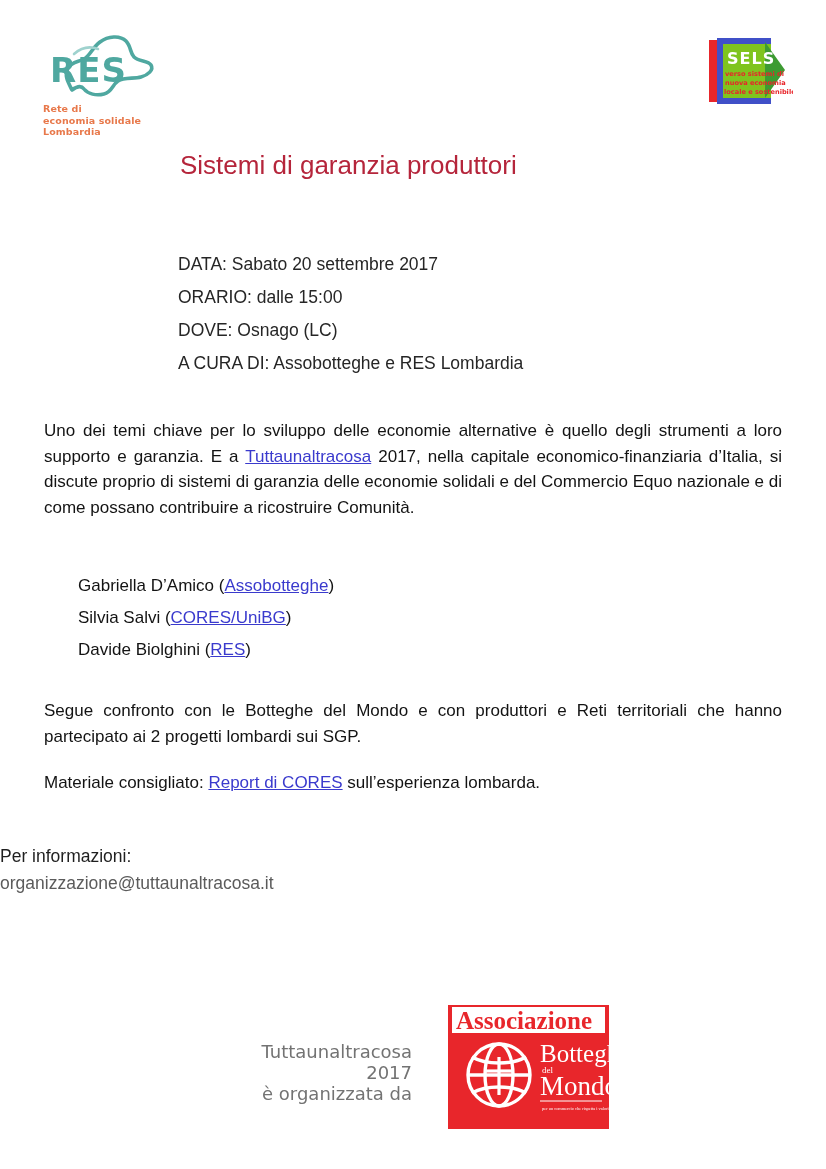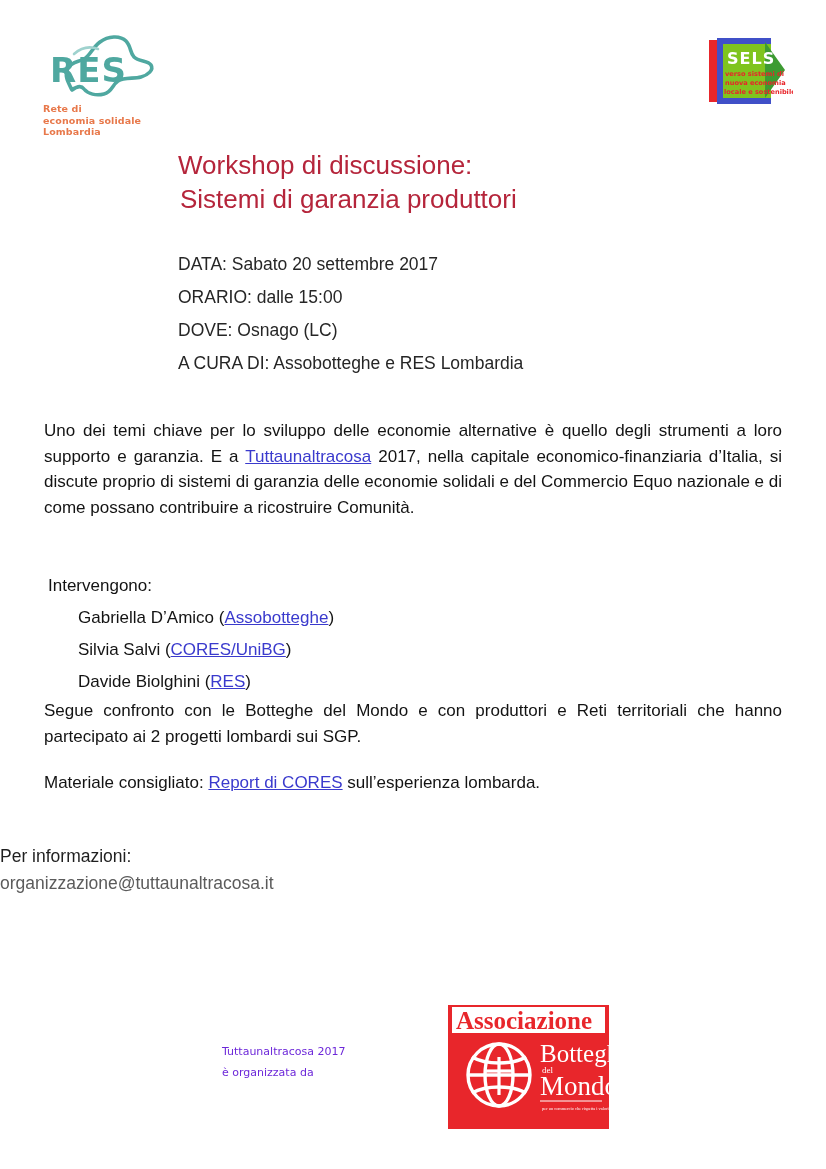--- a/index.html
+++ b/index.html
@@ -160,25 +160,25 @@
     line-height: 27px;
     color: #5b5b5b;
   }
 
   
   .footer-note {
     position: absolute;
     left: 222px;
     top: 1041px;
     width: 190px;
-    text-align: left;
+    text-align: right;
     font-family: "DejaVu Sans", sans-serif;
-    font-size: 11px;
+    font-size: 18px;
     line-height: 21px;
-    color: #6d28d9;
+    color: #737373;
   }
   .abm-logo {
     position: absolute;
     left: 448px;
     top: 1005px;
     width: 161px;
     height: 124px;
   }
 </style>
 </head>
@@ -210,35 +210,33 @@
       <rect x="16" y="8" width="48" height="54" fill="#7FC41E"></rect>
       <path d="M58 6 L78 34 L58 62 Z" fill="#3D9B32"></path>
       <text x="20" y="28" font-family="'DejaVu Sans', sans-serif" font-size="16" font-weight="bold" fill="#FFFFFF" letter-spacing="1">SELS</text>
       <text x="18" y="40" font-family="'DejaVu Sans', sans-serif" font-size="6.6" font-weight="bold" fill="#E8262B">verso sistemi di</text>
       <text x="18" y="49" font-family="'DejaVu Sans', sans-serif" font-size="6.6" font-weight="bold" fill="#E8262B">nuova economia</text>
       <text x="17" y="58" font-family="'DejaVu Sans', sans-serif" font-size="6.6" font-weight="bold" fill="#E8262B">locale e sostenibile</text>
     </svg>
   </div>
 
   <div class="title-block">
-    <div class="title-line">Workshop di discussione:</div>
     <div class="title-line second">Sistemi di garanzia produttori</div>
   </div>
 
   <div class="details">
     <div class="detail-row">DATA: Sabato 20 settembre 2017</div>
     <div class="detail-row">ORARIO: dalle 15:00</div>
     <div class="detail-row">DOVE: Osnago  (LC)</div>
     <div class="detail-row">A CURA DI: Assobotteghe e RES Lombardia</div>
   </div>
 
   <div class="body-para"><span>Uno dei temi chiave per lo sviluppo delle economie alternative è quello degli strumenti a loro supporto e garanzia. E a </span><a href="#" class="doclink">Tuttaunaltracosa</a><span> 2017, nella capitale economico-finanziaria d’Italia, si discute proprio di sistemi di garanzia delle economie solidali e del Commercio Equo nazionale e di come possano contribuire a ricostruire Comunità.</span></div>
 
   <div class="speakers">
-    <div class="speakers-heading">Intervengono:</div>
 
     <div class="speaker-row"><span>Gabriella D’Amico</span><span> (</span><a href="#" class="doclink">Assobotteghe</a><span>)</span></div>
 
     <div class="speaker-row"><span>Silvia Salvi </span><span> (</span><a href="#" class="doclink">CORES/UniBG</a><span>)</span></div>
 
     <div class="speaker-row"><span>Davide Biolghini</span><span> (</span><a href="#" class="doclink">RES</a><span>)</span></div>
   </div>
 
   <div class="followup">Segue confronto con le Botteghe del Mondo e con produttori e Reti territoriali che hanno partecipato ai 2 progetti lombardi sui SGP.</div>
 

